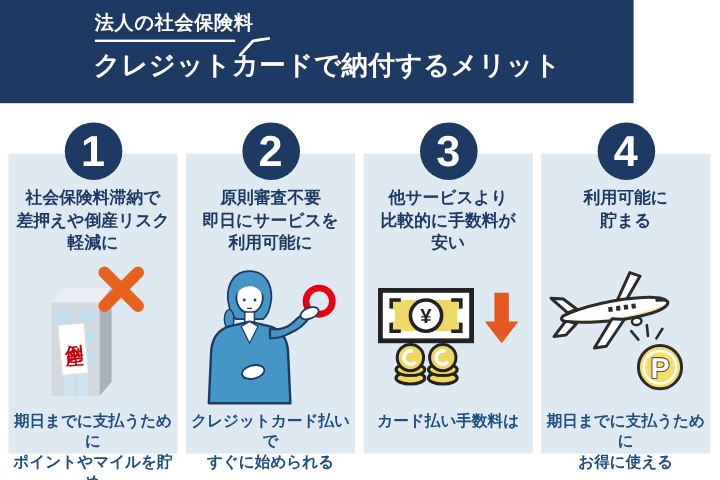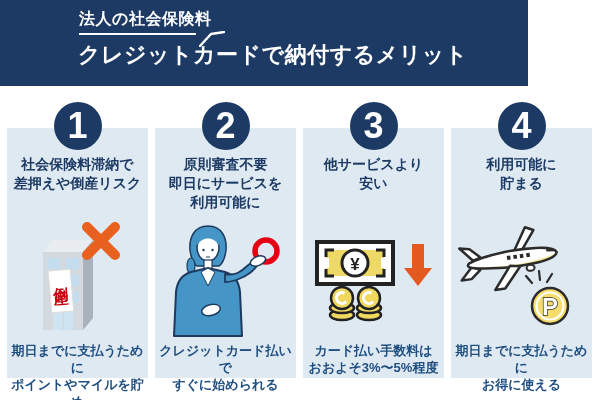--- a/index.html
+++ b/index.html
@@ -44,20 +44,21 @@
       <polyline points="1,15 12,3 25,1" fill="none" stroke="#ffffff" stroke-width="2.4" stroke-linecap="round" stroke-linejoin="round"></polyline>
     </svg>
     <div class="header-title">クレジットカードで納付するメリット</div>
   </div>
 
   <div class="card c1">
     <div class="badge">1</div>
     <div class="heading">
       <span>社会保険料滞納で</span>
       <span>差押えや倒産リスク</span>
+      <span>軽減に</span>
     </div>
     <div class="icon-wrap">
       <svg width="130" height="126" viewBox="0 0 130 126">
 
         <polygon points="30,38 70,38 80,26 40,26" fill="#e9edf1"></polygon>
         <rect x="30" y="38" width="40" height="78" fill="#d4d9df"></rect>
         <polygon points="70,38 80,26 80,104 70,116" fill="#a9b1bb"></polygon>
         <rect x="34" y="44" width="13" height="11" fill="#c3ddee"></rect>
         <rect x="53" y="44" width="13" height="11" fill="#c3ddee"></rect>
         <rect x="53" y="61" width="13" height="11" fill="#c3ddee"></rect>
@@ -117,20 +118,21 @@
     <div class="caption">
       <span>クレジットカード払いで</span>
       <span>すぐに始められる</span>
     </div>
   </div>
 
   <div class="card c3">
     <div class="badge">3</div>
     <div class="heading">
       <span>他サービスより</span>
+      <span>比較的に手数料が</span>
       <span>安い</span>
     </div>
     <div class="icon-wrap">
       <svg width="130" height="126" viewBox="0 0 130 126">
 
         <rect x="8" y="28" width="76" height="42" fill="#ffffff" stroke="#222222" stroke-width="4"></rect>
         <rect x="17" y="36" width="58" height="26" fill="#eed967"></rect>
         <path d="M17,43 L17,36 L25,36" fill="none" stroke="#222222" stroke-width="3"></path>
         <path d="M67,36 L75,36 L75,43" fill="none" stroke="#222222" stroke-width="3"></path>
         <path d="M17,55 L17,62 L25,62" fill="none" stroke="#222222" stroke-width="3"></path>
@@ -149,21 +151,20 @@
           <ellipse cx="60" cy="94" rx="12" ry="5" fill="#f0d860" stroke="#222222" stroke-width="2.5"></ellipse>
           <circle cx="60" cy="84" r="11" fill="#f0d860" stroke="#222222" stroke-width="2.5"></circle>
           <circle cx="60" cy="84" r="5.5" fill="none" stroke="#ffffff" stroke-width="3" stroke-dasharray="24 11" transform="rotate(40 60 84)"></circle>
         </g>
 
         <path d="M103,30 L115,30 L115,54 L123,54 L109,72 L95,54 L103,54 Z" fill="#e4591f"></path>
       </svg>
     </div>
     <div class="caption">
       <span>カード払い手数料は</span>
-      <span>おおよそ3%〜5%程度</span>
     </div>
   </div>
 
   <div class="card c4">
     <div class="badge">4</div>
     <div class="heading">
       <span>利用可能に</span>
       <span>貯まる</span>
     </div>
     <div class="icon-wrap">

